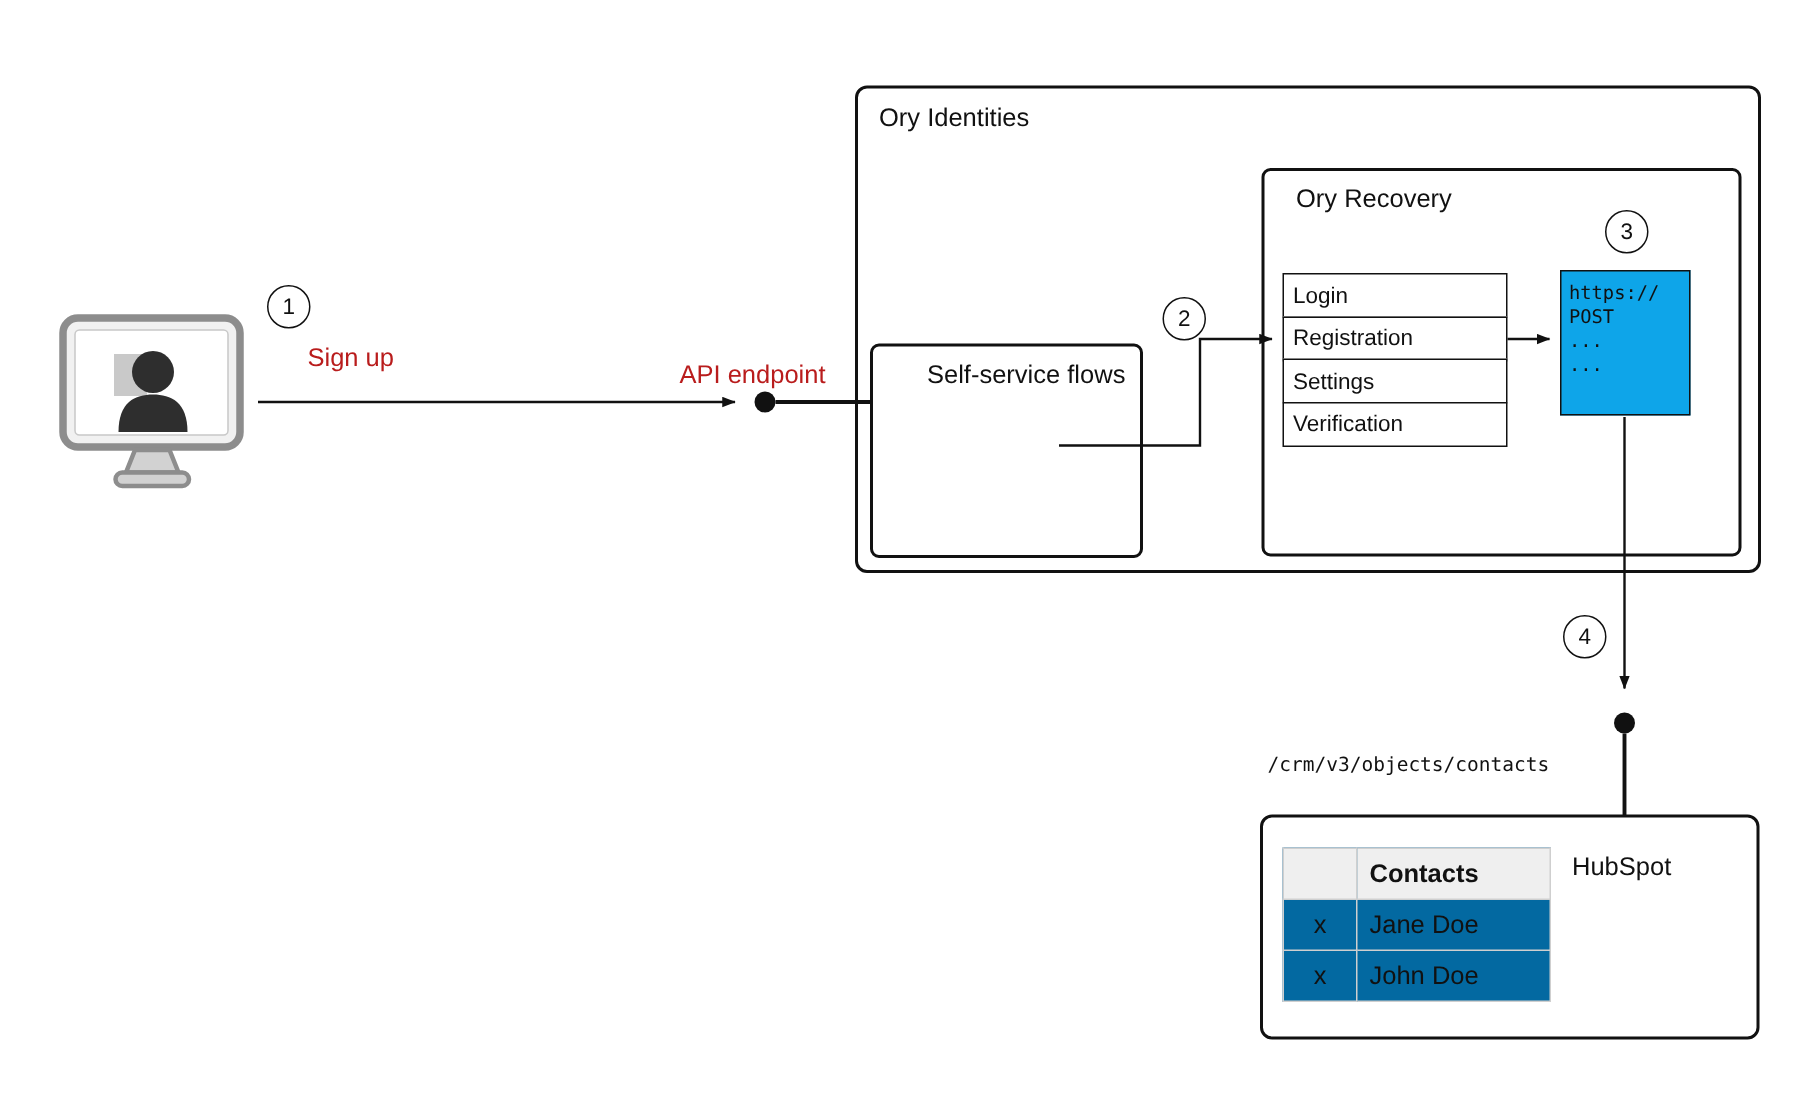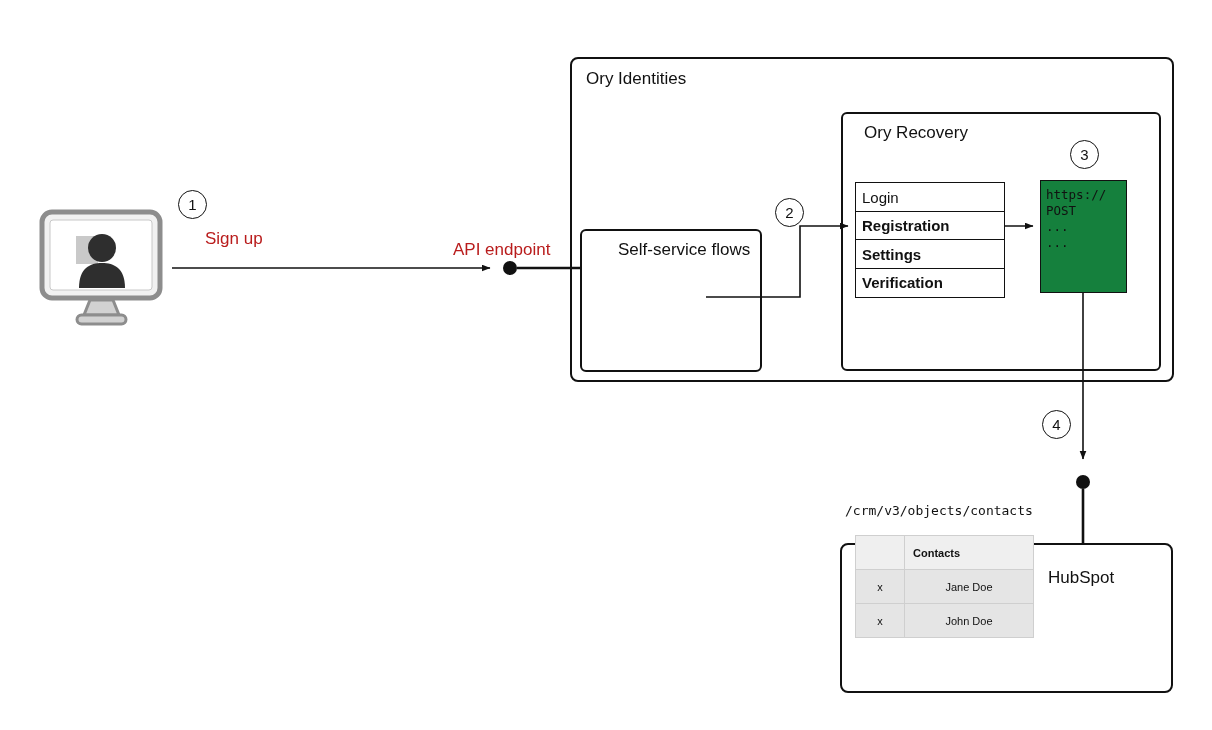--- a/index.html
+++ b/index.html
@@ -40,47 +40,46 @@
   
   .flow-table { position: absolute; left: 855px; top: 182px; width: 150px; }
   .flow-row {
     height: 28px;
     border: 1.4px solid #111;
     background: #fff;
     display: flex; align-items: center;
     padding-left: 6px;
     font-size: 15px;
   }
-  .flow-row + .flow-row { margin-top: -1.4px; font-weight: bold; }
+  .flow-row + .flow-row { margin-top: -1.4px; }
 
   
   .code-box {
     position: absolute;
     left: 1040px; top: 180px;
-    width: 87px; height: 113px;
+    width: 87px; height: 97px;
     border: 1.6px solid #111;
-    background: #15803d;
+    background: #0ea5e9;
     box-sizing: border-box;
     padding: 6px 5px;
     font-size: 12.5px;
     line-height: 16px;
   }
 
   
   .contacts-table {
     position: absolute;
-    left: 855px; top: 535px;
+    left: 855px; top: 565px;
     border-collapse: collapse;
-    font-size: 11px;
-    background: #e5e5e5;
+    font-size: 17px;
+    background: #0369a1;
   }
   .contacts-table td, .contacts-table th {
     border: 1px solid #cfcfcf;
     padding: 0 8px;
-    text-align: center;
   }
   .contacts-table th { background: #efefef; font-weight: bold; text-align: left; }
   .contacts-table .col-check { width: 32px; height: 33px; text-align: center; }
   .contacts-table .col-name  { width: 112px; height: 33px; }
   .contacts-table tbody td { height: 35px; }
 </style>
 </head>
 <body>
 
 <div class="canvas">

